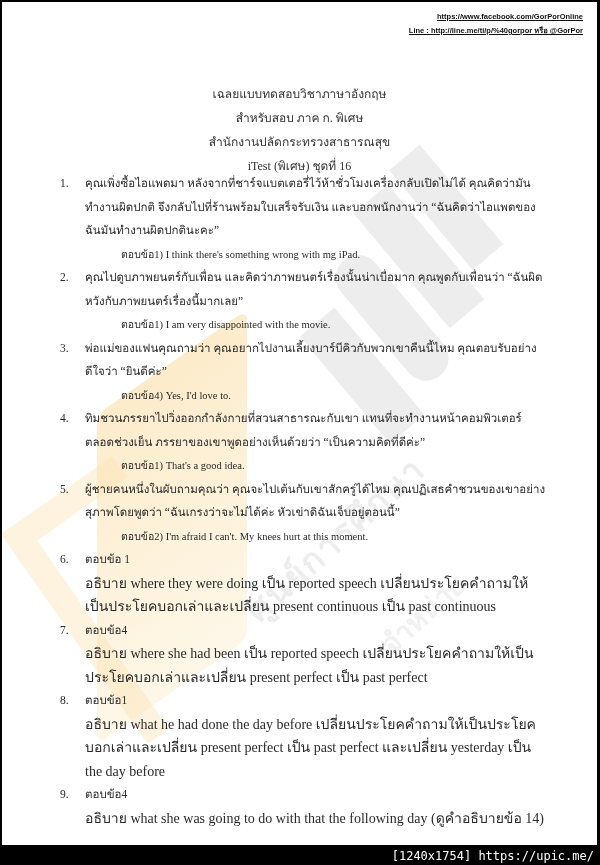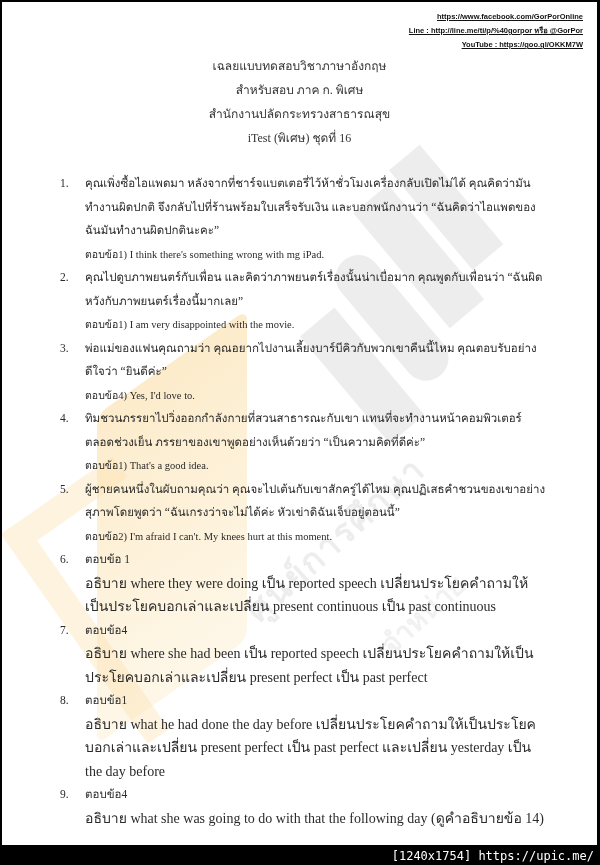--- a/index.html
+++ b/index.html
@@ -96,21 +96,21 @@
       color: #111;
       line-height: 14px;
     }
     .header-links div { white-space: nowrap; text-decoration: underline; }
 
     
     .title-block {
       position: absolute;
       left: 0;
       right: 0;
-      top: 52px;
+      top: 80px;
       text-align: center;
       font-size: 12px;
       color: #333;
       line-height: 24px;
     }
 
     
     .content {
       position: absolute;
       left: 58px;
@@ -126,20 +126,21 @@
     }
     .item .num {
       position: absolute;
       left: 0;
       top: 0;
     }
     .item .q { display: block; }
     .item .ans {
       display: block;
       font-size: 10.5px;
+      margin-left: 36px;
     }
     .item .expl { display: block; font-size: 14px; }
 
     
     .bottom-bar {
       position: absolute;
       left: 0;
       right: 0;
       bottom: 0;
       height: 20px;
@@ -167,21 +168,20 @@
     <div class="bar b2"></div>
     <div class="bar b3"></div>
     <div class="bar b4"></div>
   </div>
   <div class="wm wm-text">ศูนย์การศึกษา</div>
   <div class="wm wm-text2">จำหน่าย</div>
 
   <div class="header-links">
     <div>https://www.facebook.com/GorPorOnline</div>
     <div>Line : http://line.me/ti/p/%40gorpor หรือ @GorPor</div>
-    <div>YouTube : https://goo.gl/OKKM7W</div>
   </div>
 
   <div class="title-block">
     <div>เฉลยแบบทดสอบวิชาภาษาอังกฤษ</div>
     <div>สำหรับสอบ ภาค ก. พิเศษ</div>
     <div>สำนักงานปลัดกระทรวงสาธารณสุข</div>
     <div>iTest (พิเศษ) ชุดที่ 16</div>
   </div>
 
   <div class="content">

